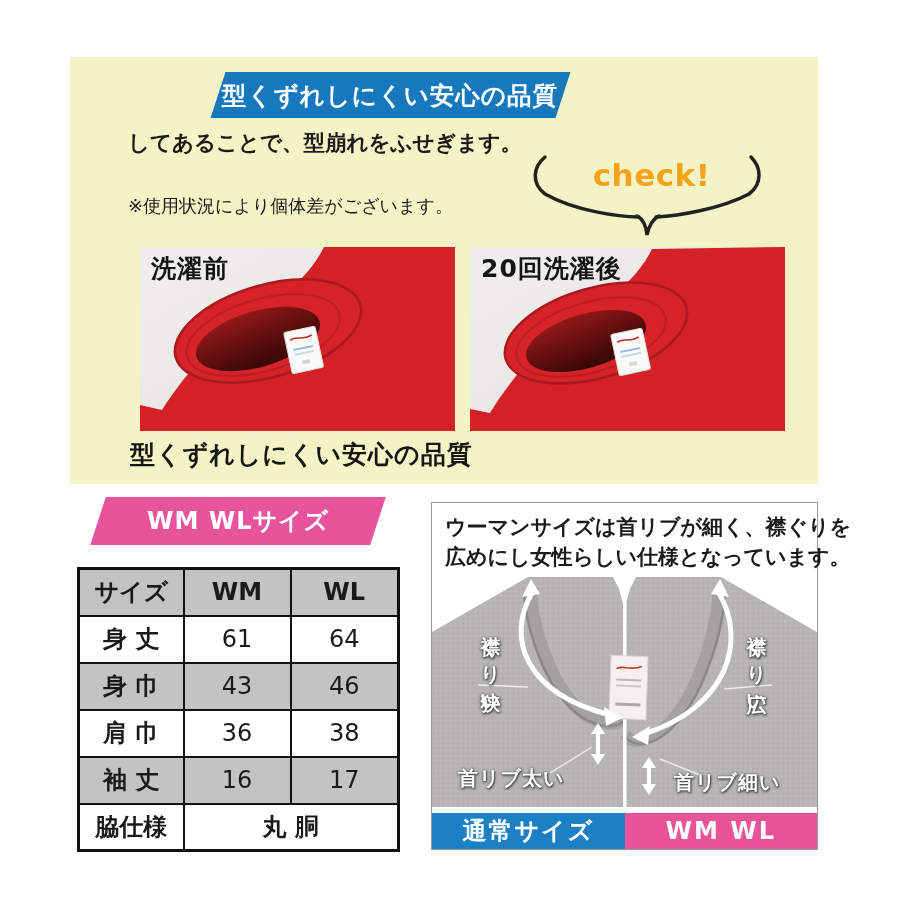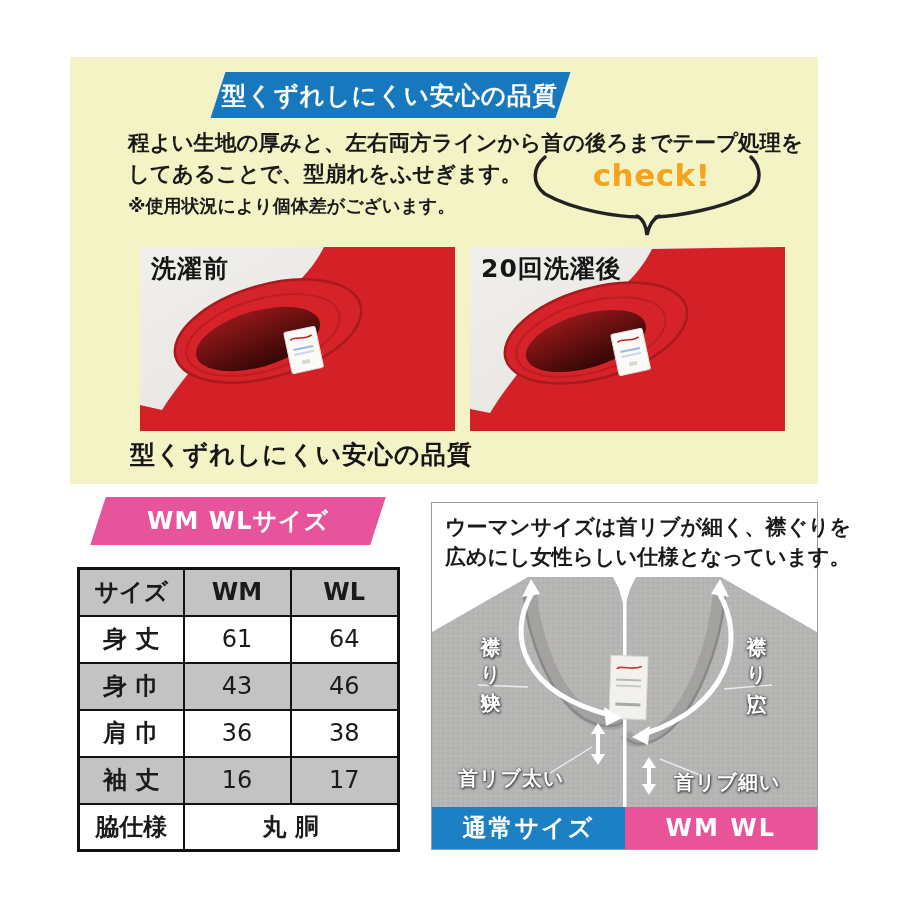--- a/index.html
+++ b/index.html
@@ -5,21 +5,21 @@
   * { margin:0; padding:0; box-sizing:border-box; }
   body { background:#ffffff; font-family:"DejaVu Sans","Liberation Sans",sans-serif; }
   #stage { position:relative; width:900px; height:900px; background:#ffffff; overflow:hidden; }
 
   
   .quality-panel { position:absolute; left:70px; top:57px; width:748px; height:427px; background:#f3f3c6; }
   .banner-blue { position:absolute; left:148px; top:15px; width:345px; height:46px;
     background:#1778be; transform:skewX(-18deg); display:flex; align-items:center; justify-content:center; }
   .banner-blue span { transform:skewX(18deg); color:#fff; font-size:24.5px; font-weight:800; letter-spacing:1px; white-space:nowrap; }
   .quality-body { position:absolute; left:58px; top:70px; color:#1a1a1a; font-size:21.5px; font-weight:800; line-height:31px; white-space:nowrap; }
-  .quality-note { position:absolute; left:58px; top:137px; color:#1a1a1a; font-size:18px; font-weight:700; white-space:nowrap; }
+  .quality-note { position:absolute; left:58px; top:137px; color:#1a1a1a; font-size:18px; font-weight:400; white-space:nowrap; }
 
   .check-group { position:absolute; left:455px; top:92px; width:245px; height:96px; }
   .check-group svg { position:absolute; left:0; top:0; }
   .check-label { position:absolute; left:8px; right:0; top:8px; text-align:center; color:#f5a31b; font-size:31px; font-weight:800; letter-spacing:.5px; }
 
   .photo { position:absolute; top:190px; width:315px; height:224px; overflow:hidden; }
   .photo-before { left:70px; }
   .photo-after  { left:400px; }
   .photo-label { position:absolute; left:11px; top:5px; color:#151515; font-size:25px; font-weight:800; letter-spacing:1px; white-space:nowrap; }
 
@@ -46,38 +46,37 @@
   .compare-image svg { position:absolute; left:0; top:0; }
 
   .annot { position:absolute; color:#fff; font-weight:800;
     text-shadow:0 1px 3px rgba(70,70,70,.95), 0 0 2px rgba(90,90,90,.9), 1px 1px 2px rgba(60,60,60,.8); }
   .annot.vertical { writing-mode:vertical-rl; text-orientation:upright; letter-spacing:4px; font-size:20px; }
   .neck-left  { left:46px;  top:42px; }
   .neck-right { left:312px; top:42px; }
   .rib-left  { left:26px;  top:188px; font-size:20px; letter-spacing:1px; }
   .rib-right { left:242px; top:192px; font-size:20px; letter-spacing:1px; }
 
-  .compare-bars { position:absolute; left:0; bottom:0; width:385px; height:42px; display:flex; }
+  .compare-bars { position:absolute; left:0; bottom:0; width:385px; height:36px; display:flex; }
   .bar { flex:1; display:flex; align-items:center; justify-content:center; color:#fff; font-size:24px; font-weight:800; letter-spacing:2px; }
   .bar-normal { background:#1b80c4; }
   .bar-wm     { background:#e85497; }
 </style>
 </head>
 <body>
 
 <div id="stage">
 
   <div class="quality-panel">
 
     <div class="banner-blue">
       <span>型くずれしにくい安心の品質</span>
     </div>
 
     <div class="quality-body">
-      <div>程よい生地の厚みと、左右両方ラインから首の後ろまでテープ処理を</div>
       <div>してあることで、型崩れをふせぎます。</div>
     </div>
     <div class="quality-note">※使用状況により個体差がございます。</div>
 
     <div class="check-group">
       <svg width="245" height="96" viewBox="0 0 245 96">
         <g fill="none" stroke="#222" stroke-width="3.5" stroke-linecap="round">
           <path d="M 20,8 C 8,18 6,34 20,45 C 50,62 95,68 114,68"></path>
           <path d="M 131,68 C 152,67 196,60 224,45 C 238,34 236,18 226,8"></path>
           <path d="M 112,67 C 118,70 121,76 122,86 C 124,76 128,70 134,67"></path>

